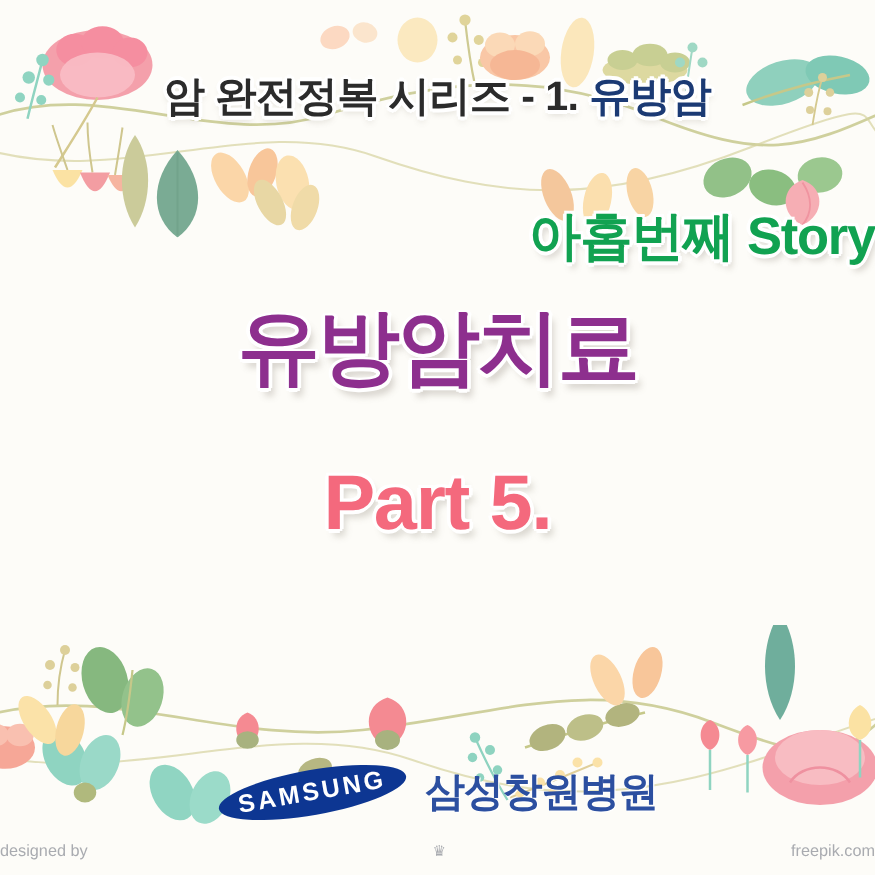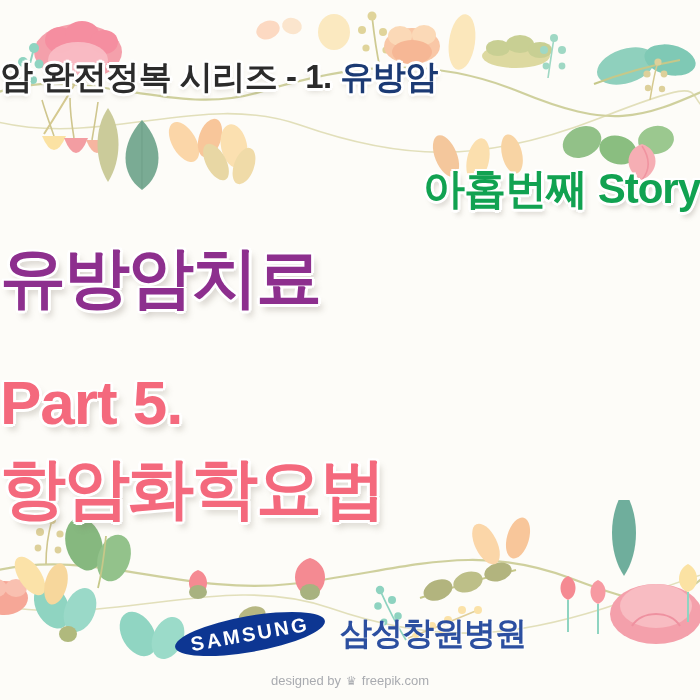--- a/index.html
+++ b/index.html
@@ -32,20 +32,21 @@
   
   .text-layer {
     position: absolute;
     left: 0; top: 0;
     width: 700px; height: 700px;
   }
 
   .line {
     position: absolute;
     width: 100%;
+    text-align: center;
     white-space: nowrap;
     line-height: 1;
   }
 
   
   #series-title {
     top: 60px;
     font-size: 33px;
     font-weight: bold;
     letter-spacing: -0.5px;
@@ -158,22 +159,22 @@
   }
 
   
   #credit-row {
     position: absolute;
     left: 0;
     bottom: 12px;
     width: 700px;
     display: flex;
     align-items: center;
-    justify-content: center;
-    gap: 5px;
+    justify-content: space-between;
+    gap: 15px;
     color: #a9abb0;
     font-size: 13px;
   }
   #freepik-crown { font-size: 12px; line-height: 1; color: #a9abb0; }
 </style>
 </head>
 <body>
 
 <div id="poster">
 
@@ -429,21 +430,20 @@
     <div class="line" id="series-title">
       <span>암 완전정복 시리즈 - 1. </span><span class="hl">유방암</span>
     </div>
 
     <div class="line" id="story-line">아홉번째 Story</div>
 
     <div class="line" id="headline-1">유방암치료</div>
 
     <div class="line" id="headline-2">Part 5.</div>
 
-    <div class="line" id="headline-3">항암화학요법</div>
 
   </div>
 
   <div id="brand-row">
     <div id="samsung-logo">
       <div id="samsung-ellipse"></div>
       <div id="samsung-wordmark">SAMSUNG</div>
     </div>
     <div id="hospital-name">삼성창원병원</div>
   </div>

